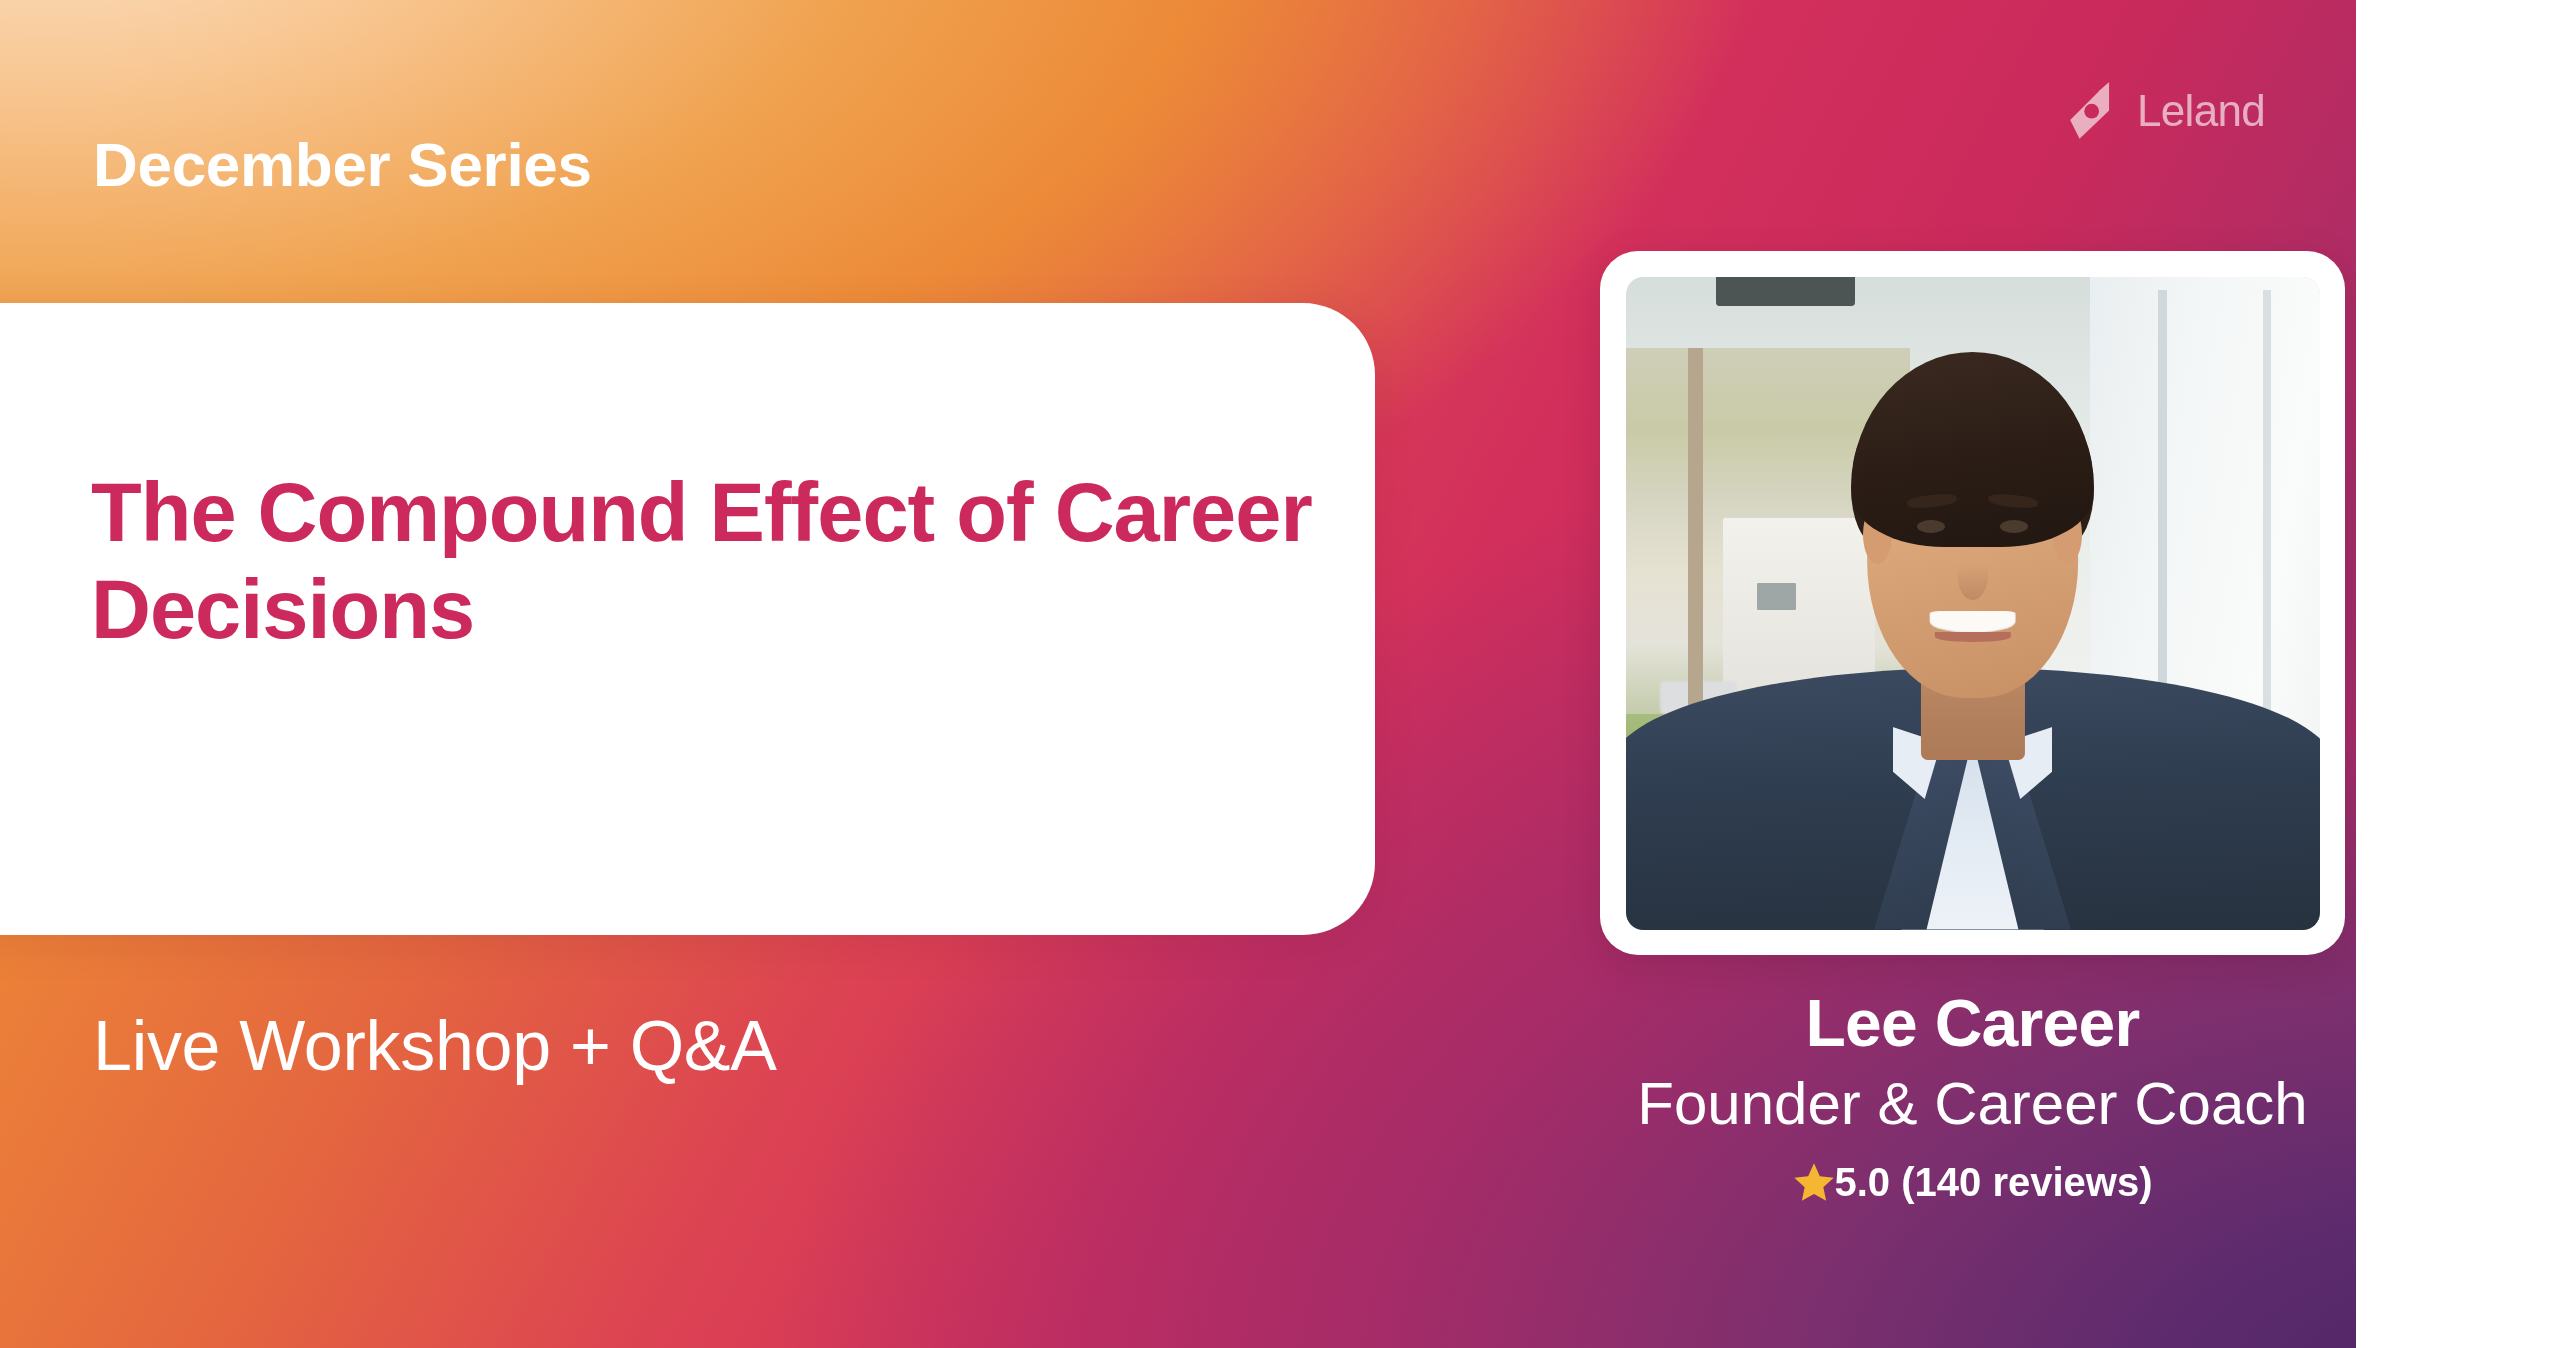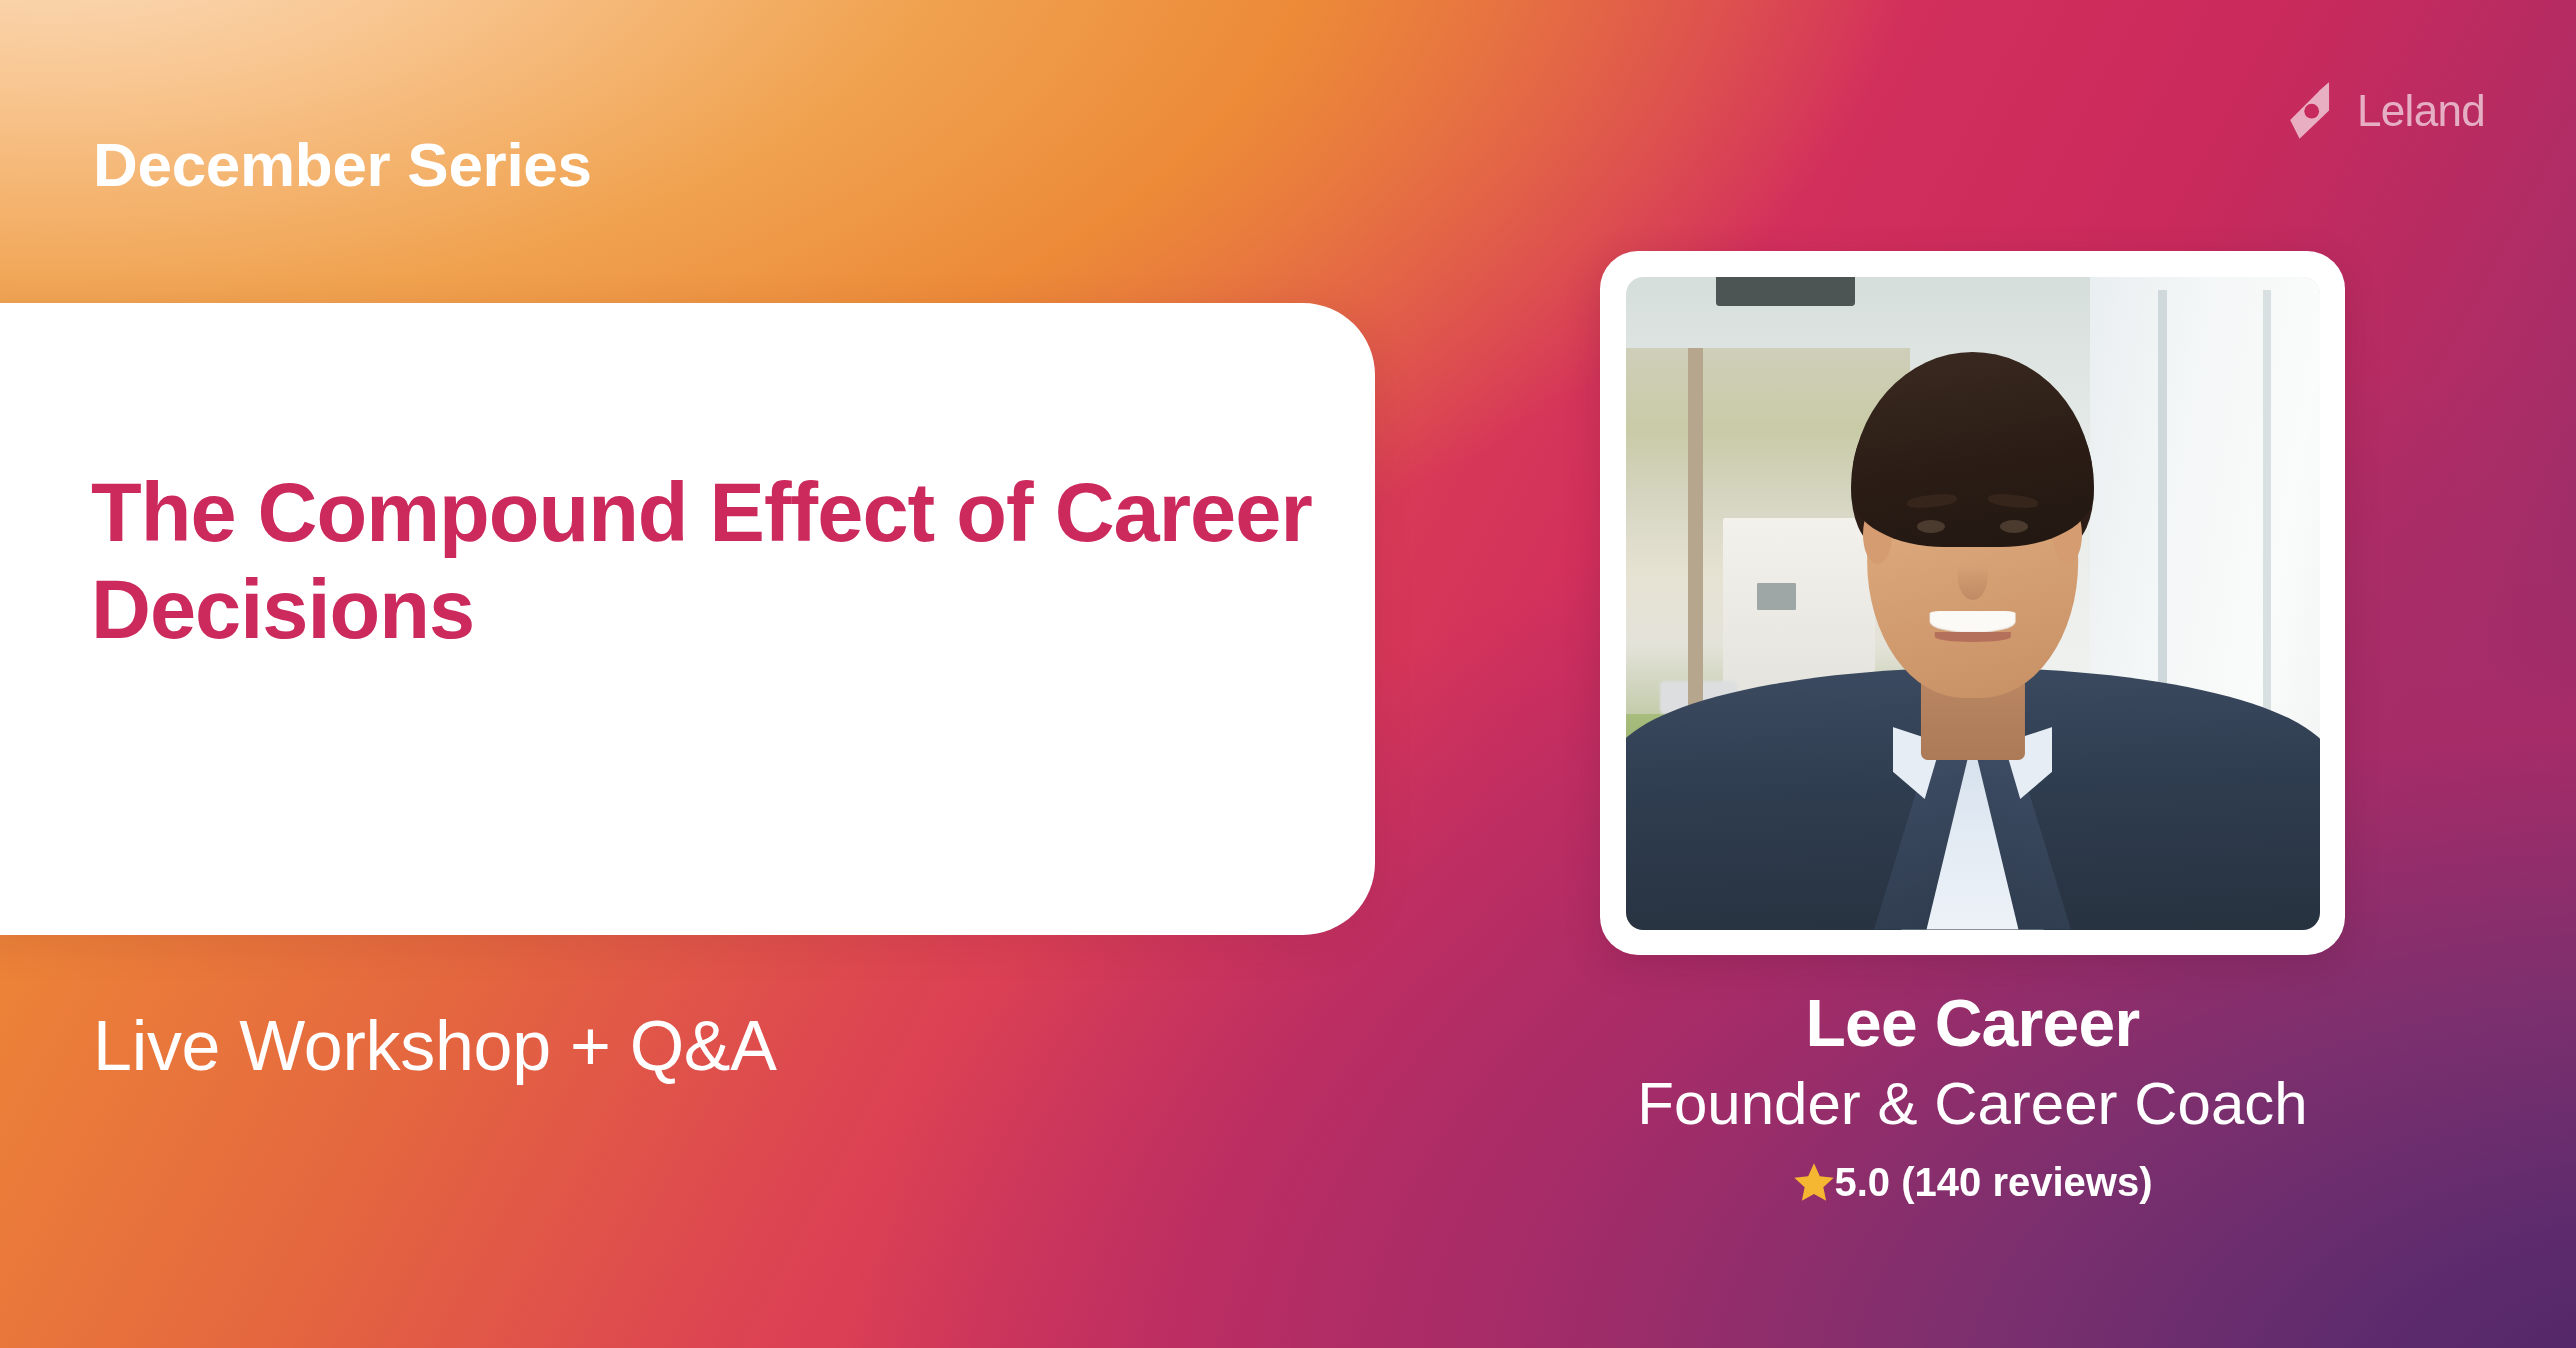--- a/index.html
+++ b/index.html
@@ -6,21 +6,21 @@
   * { margin:0; padding:0; box-sizing:border-box; }
 
   html, body {
     width:2576px; height:1348px;
     overflow:hidden;
     font-family:"Liberation Sans", sans-serif;
   }
 
   .banner {
     position:relative;
-    width:2576px; height:1348px;
+    width:2356px; height:1348px;
     overflow:hidden;
     background:
       radial-gradient(130% 115% at 2% -8%,
         #FCE3C8 0%,
         #F8C58F 13%,
         #F0A24F 27%,
         #EC8A38 38%,
         rgba(236,138,56,0) 56%),
       radial-gradient(115% 125% at 104% 104%,
         #4E2566 0%,

